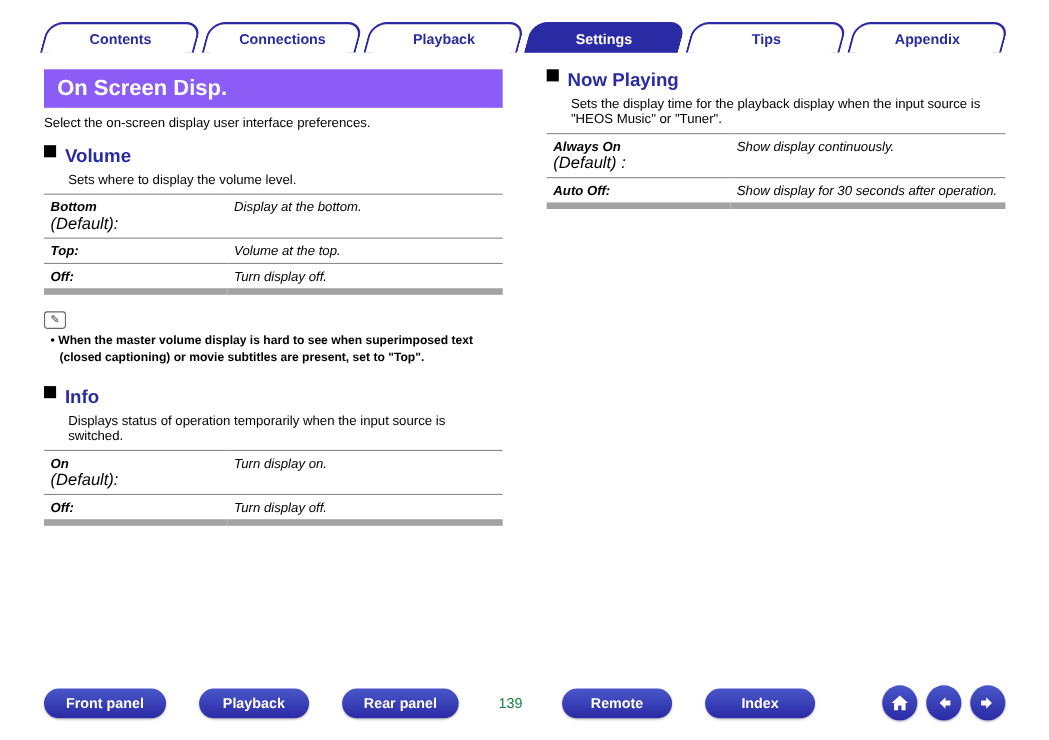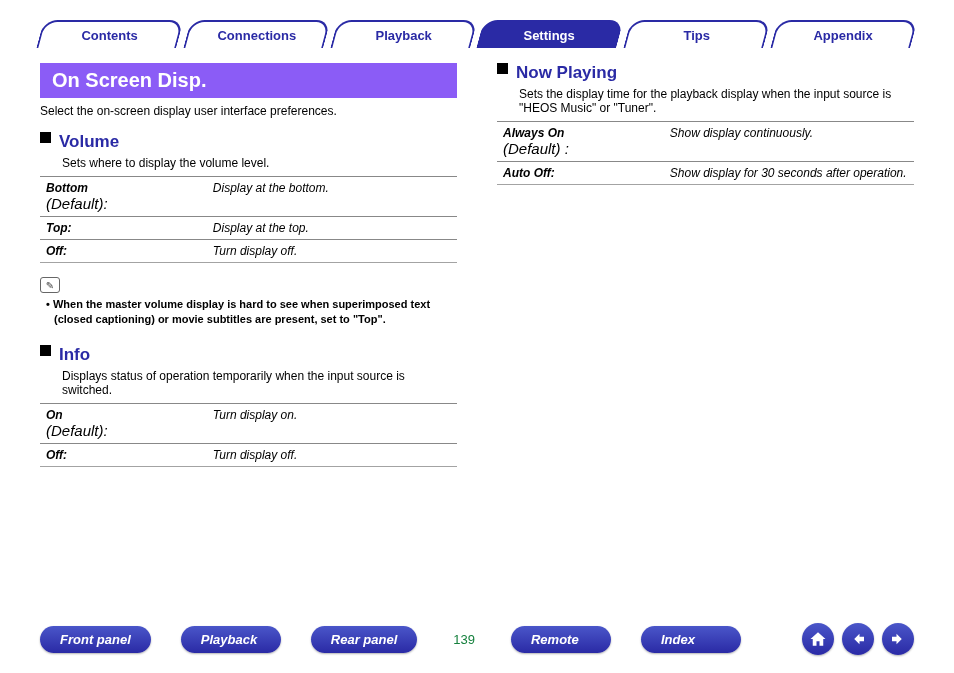--- a/index.html
+++ b/index.html
@@ -83,21 +83,21 @@
     margin: 4px 0 6px 22px;
   }
   table.opt {
     width: 100%;
     border-collapse: collapse;
     margin-left: 0;
     font-size: 12px;
     font-style: italic;
   }
   table.opt tr { border-top: 1px solid #888; }
-  table.opt tr:last-child { border-bottom: 1px solid #a3a3a3; }
+  table.opt tr:last-child { border-bottom: 6px solid #a3a3a3; }
   table.opt td { padding: 4px 6px; vertical-align: top; }
   table.opt td.k { width: 40%; }
   .k .name { font-weight: bold; }
   .k .def { font-size: 15px; }
   .notebox {
     margin-top: 14px;
     margin-left: 0;
   }
   .noteicon {
     display:inline-block;
@@ -131,22 +131,21 @@
   .pill {
     background: linear-gradient(#4a56c9, #2a2aa5);
     color: #fff;
     font-weight: bold;
     font-size: 13px;
     padding: 6px 20px;
     border-radius: 16px;
     cursor: pointer;
     box-shadow: 0 1px 2px rgba(0,0,0,0.3);
     min-width: 100px;
-    text-align:left;
-    font-style:italic;
+    text-align:center;
   }
   .pagenum {
     font-size: 13px;
     color:#15803d;
     padding: 0 6px;
   }
   .footer-right {
     margin-left: auto;
     display: flex;
     gap: 8px;
@@ -188,21 +187,21 @@
         </div>
       <div class="subdesc">Sets where to display the volume level.</div>
       <table class="opt">
         <tbody>
             <tr>
           <td class="k"><span class="name">Bottom</span><br><span class="def">(Default):</span></td>
           <td>Display at the bottom.</td>
         </tr>
         <tr>
           <td class="k"><span class="name">Top:</span></td>
-          <td>Display at the top.</td>
+          <td>Volume at the top.</td>
         </tr>
         <tr>
           <td class="k"><span class="name">Off:</span></td>
           <td>Turn display off.</td>
         </tr>
       </tbody>
         </table>
       <div class="notebox">
         <div class="noteicon">✎</div>
         <div class="notetext">When the master volume display is hard to see when superimposed text (closed captioning) or movie subtitles are present, set to "Top".</div>

